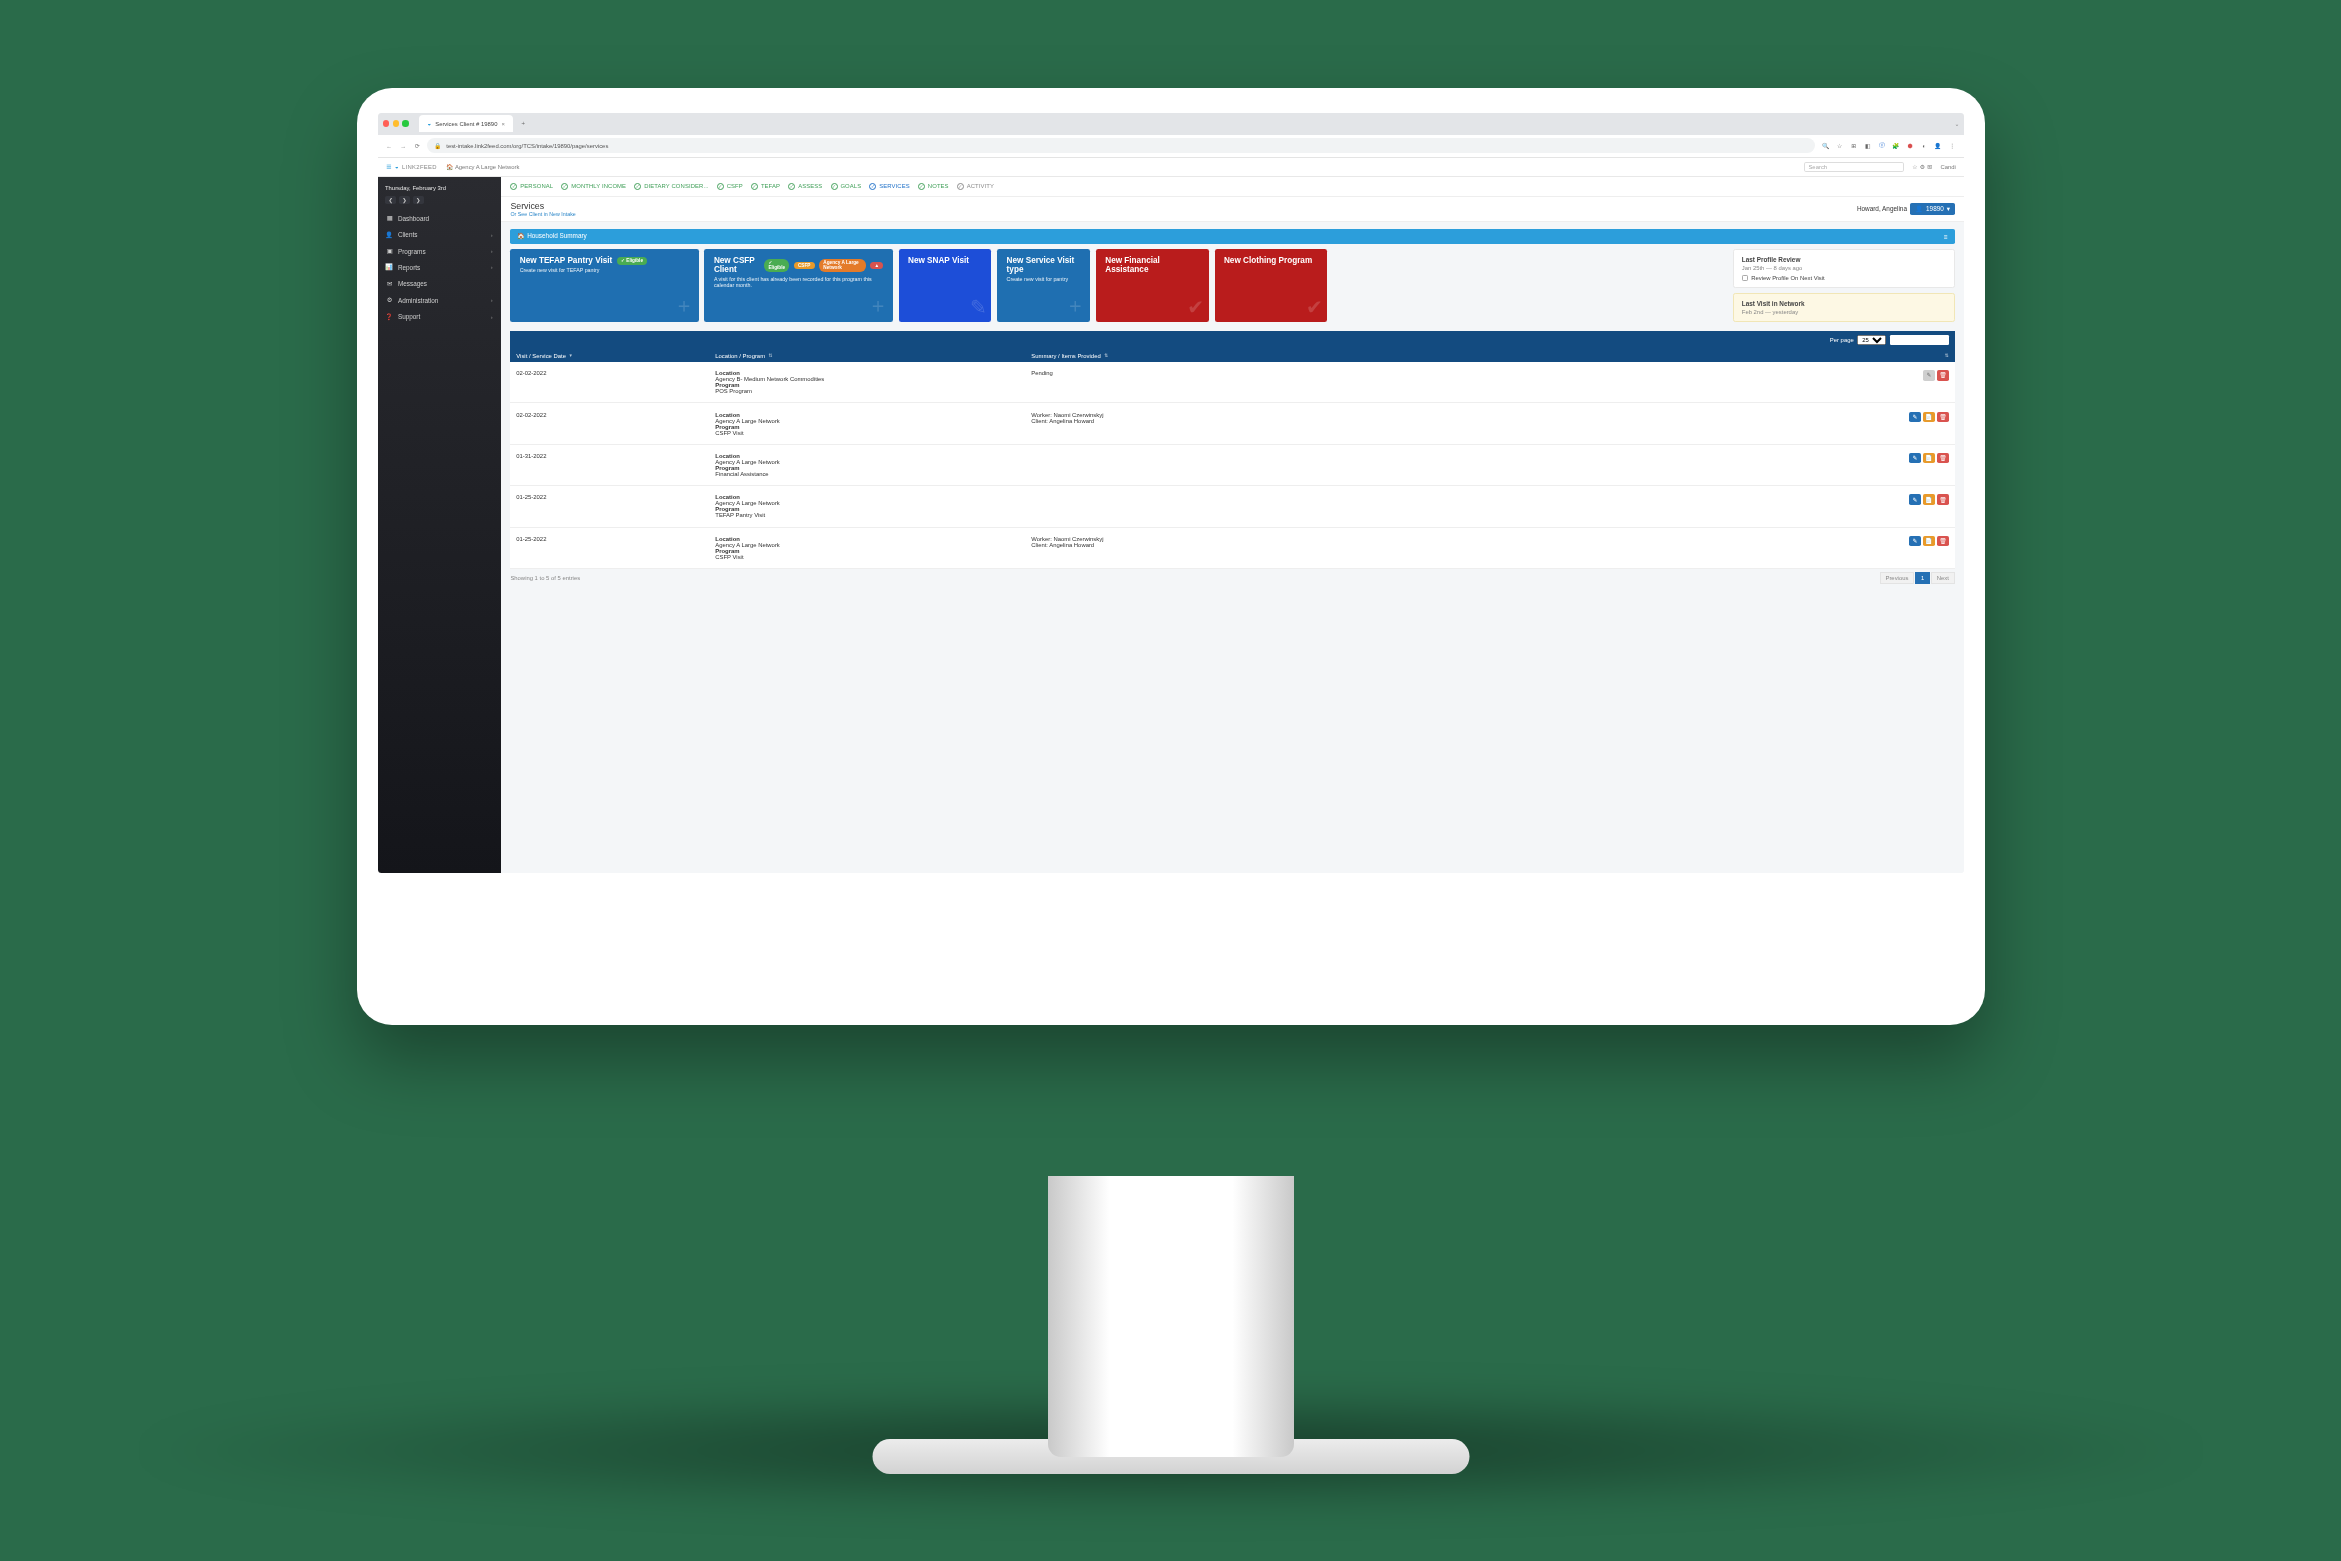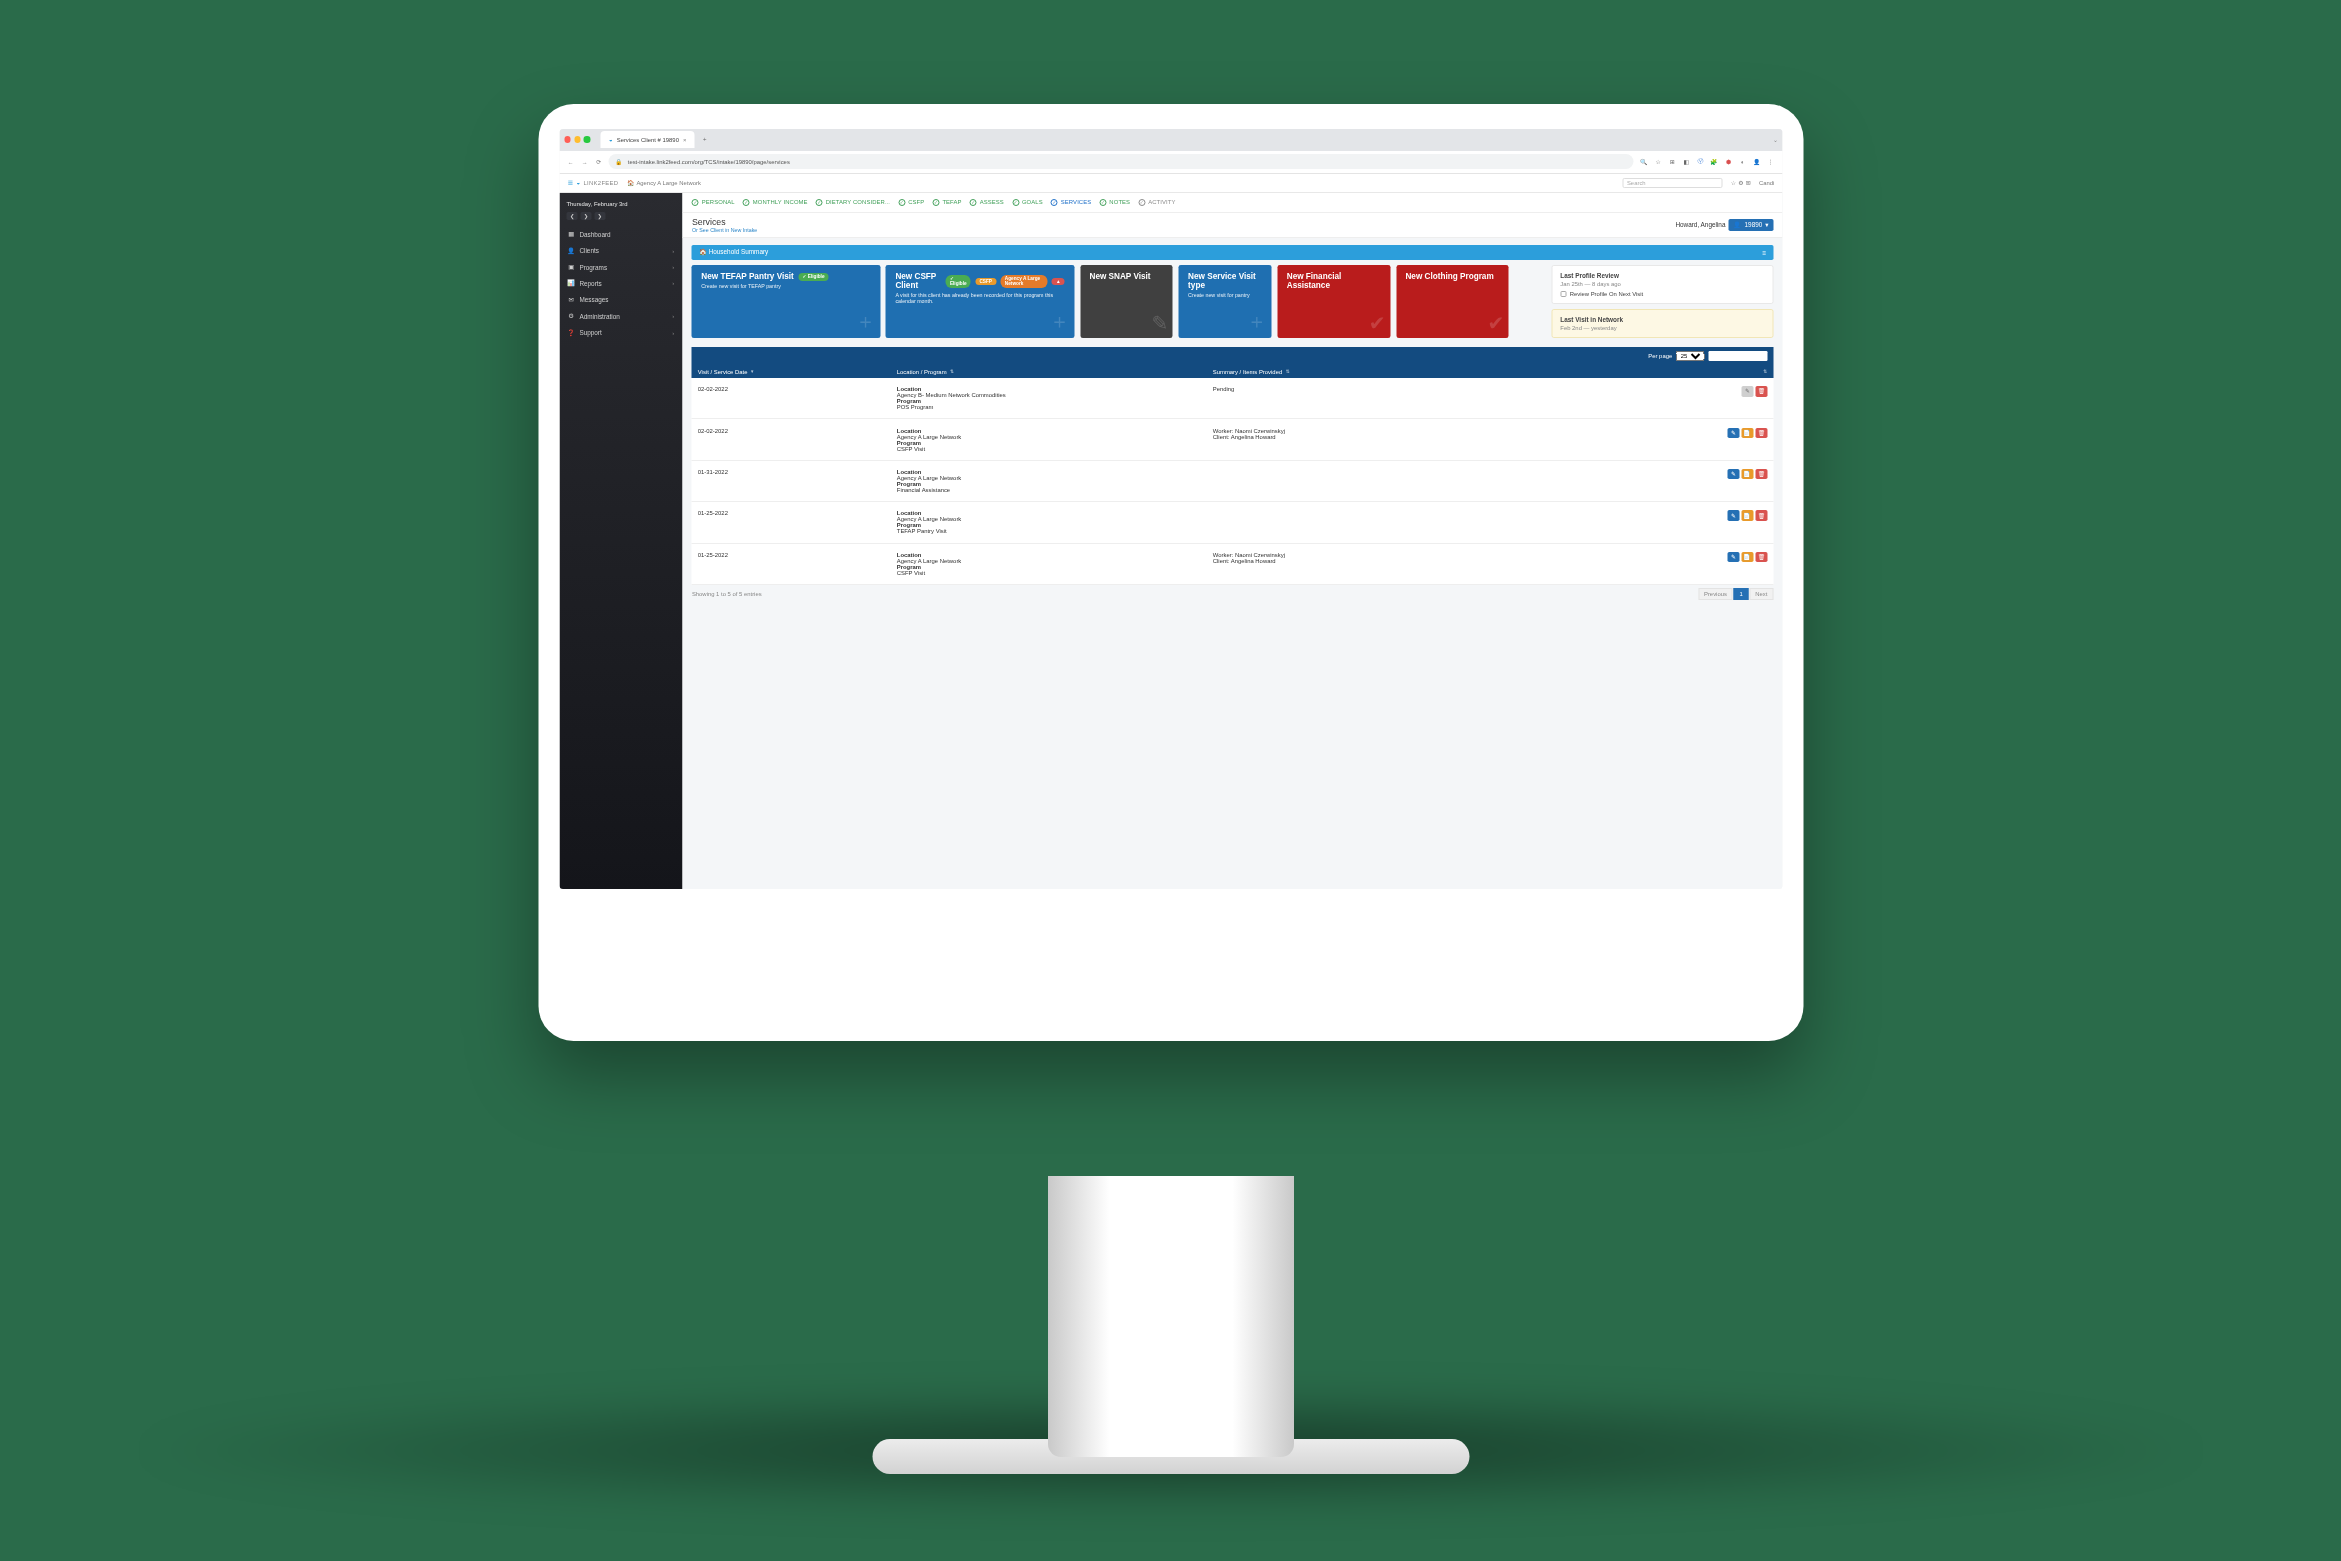--- a/index.html
+++ b/index.html
@@ -2,21 +2,21 @@
 <html style="font-size:9.4px"><head>
 <meta charset="utf-8">
 <style>
 * { box-sizing: border-box; margin: 0; padding: 0; }
 body { font-family: "Segoe UI", Arial, sans-serif; background: #2a6b4a; font-size: 5.9px; overflow: hidden; width: 2342px; height: 1562px; position: relative; }
 
 
 .shadow   { position:absolute; bottom:47px; left:50%; transform:translateX(-50%); width:2108px; height:129px; background:radial-gradient(ellipse at center, rgba(0,0,0,.45)0%, transparent 70%); filter:blur(17.6px); }
 .stand    { position:absolute; bottom:105px; left:50%; transform:translateX(-50%); width:246px; height:281px; background:linear-gradient(90deg,#c9c9c9,#ffffff 25%,#ffffff 75%,#c9c9c9); border-radius:0 0 13px 13px; }
 .base     { position:absolute; bottom:88px; left:50%; transform:translateX(-50%); width:597px; height:35px; background:linear-gradient(180deg,#ececec,#d2d2d2); border-radius:17.6px; }
-.monitor  { position:absolute; top:88px; left:50%; transform:translateX(-50%); width:1265px; height:937px; background:#ffffff; border-radius:35px; box-shadow:0 35px 70px rgba(0,0,0,.35);margin-top:16px; }
+.monitor  { position:absolute; top:88px; left:50%; transform:translateX(-50%); width:1628px; height:937px; background:#ffffff; border-radius:35px; box-shadow:0 35px 70px rgba(0,0,0,.35); }
 .bezel    { position:absolute; inset:21px; top:24.6px; bottom:152px; background:#f7f7f7; border-radius:3.5px; overflow:hidden; display:flex; flex-direction:column; }
 
 
 .browser-tabs  { background:#e3e5e8; height:22px; display:flex; align-items:center; padding:0 4.7px; gap:3.5px; }
 .dot { width:6.4px; height:6.4px; border-radius:50%; }
 .dot.red{background:#ff5f56}.dot.yel{background:#ffbd2e}.dot.grn{background:#27c93f}
 .tab { background:#fff; height:16.4px; margin-left:7px; padding:0 8.2px; border-radius:4.1px 4.1px 0 0; display:flex; align-items:center; gap:4.1px; color:#444; }
 .tab .close{color:#888}
 .newtab{color:#666;margin-left:3.5px}
 .browser-url { background:#fff; height:23.4px; display:flex; align-items:center; padding:0 7px; gap:5.9px; border-bottom:0.6px solid #e4e4e4; color:#555; }
@@ -59,21 +59,21 @@
 .hh-bar{margin:7px 9.4px 5.9px;height:15px;background:#2c9edb;border-radius:1.8px;color:#fff;display:flex;align-items:center;padding:0 7px;font-size:6.4px;justify-content:space-between}
 .hh-bar .r{display:flex;gap:3.5px}
 
 .grid-wrap{display:flex;gap:9.4px;padding:0 9.4px}
 .card-col{display:flex;flex-direction:row;gap:5.9px;flex:1}
 .side-col{width:222px;display:flex;flex-direction:column;gap:5.9px}
 
 .action-card{position:relative;border-radius:2.3px;color:#fff;padding:7px 9.4px 8.2px;min-height:41px;overflow:hidden}
 .action-card.blue{background:#1f6fb1}
 .action-card.teal{background:#b91c1c}
-.action-card.green{background:#404040}
+.action-card.green{background:#1d4ed8}
 .ac-title{font-size:8.2px;font-weight:600;display:flex;align-items:center;gap:4.7px}
 .ac-sub{font-size:5.3px;opacity:.9;margin-top:1.8px}
 .badge{border-radius:5.9px;font-size:4.7px;padding:1.2px 4.1px;font-weight:600}
 .bg-green{background:#4aac52}
 .bg-orange{background:#e99a2a}
 .bg-dkorange{background:#e47b2a}
 .bg-red{background:#d9534f}
 .corner-ico{position:absolute;right:4.7px;bottom:3.5px;font-size:20px;color:rgba(255,255,255,.16)}
 .pair{display:flex;gap:5.9px}
 .pair .action-card{flex:1}

